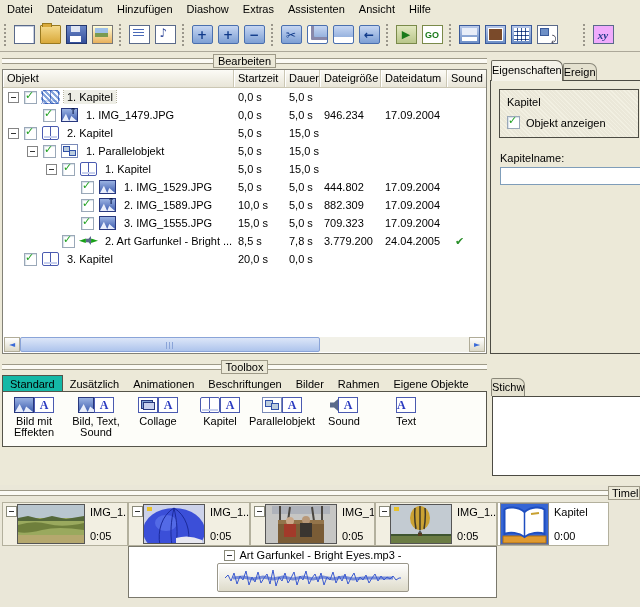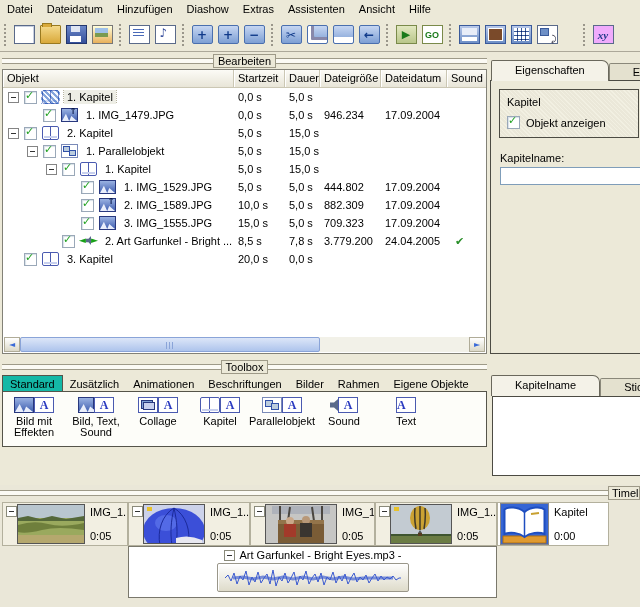--- a/index.html
+++ b/index.html
@@ -99,21 +99,21 @@
   
   .hscroll{position:absolute;left:1px;right:1px;bottom:1px;height:15px;background:#f2f1e8;display:flex}
   .sbtn{width:16px;height:15px;background:linear-gradient(#fff,#dcd9c8);border:1px solid #b0ac98;box-sizing:border-box;
         display:flex;align-items:center;justify-content:center;color:#3a6ad8;font:8px "DejaVu Sans",sans-serif;flex:none}
   .sthumb{width:300px;height:15px;margin:0;background:linear-gradient(#dce6f8,#aec4ec);border:1px solid #8aa4d8;border-radius:2px;box-sizing:border-box;position:relative}
   .sthumb::before{content:"";position:absolute;left:50%;top:4px;width:8px;height:7px;margin-left:-4px;
         background:repeating-linear-gradient(90deg,#8aa4d8 0 1px,transparent 1px 3px)}
 
   
   .rtabs{position:absolute;display:flex;align-items:flex-end;height:21px}
-  .rtab{height:17px;line-height:16px;padding:0 23px;border:1px solid #8a887a;border-bottom:none;background:#e4e1cf;
+  .rtab{height:17px;line-height:16px;padding:0 0;border:1px solid #8a887a;border-bottom:none;background:#e4e1cf;
         border-radius:2px 7px 0 0;white-space:nowrap;overflow:hidden}
   .rtab.active{background:#f4f2e8;height:20px;line-height:19px;border-color:#6a685c;position:relative;z-index:2}
   .propframe{position:absolute;left:490px;top:80px;width:158px;height:274px;background:#ece9d8;border:1px solid #4c4b43;box-sizing:border-box}
   .groupbox{margin:8px;border:1px solid #4c4b43;padding:6px 7px 8px;background:repeating-linear-gradient(45deg,#f2f0e2 0 1px,#ebe8d9 1px 3px)}
   .grouptitle{margin-bottom:8px}
   .cbrow{display:flex;align-items:center}
   .cbrow .cb{margin-right:6px}
   .fieldlabel{margin:14px 9px 3px}
   .textinput{margin:0 0 0 9px;width:150px;height:18px;background:#fff;border:1px solid #7f9db9;box-sizing:border-box}
   .kwframe{position:absolute;left:490px;top:375px;width:158px;height:103px}
@@ -550,21 +550,20 @@
         <span class="tbi-ic">
 
           <span class="ti ti-text">A</span>
         </span>
         <span class="tbi-label">Text</span>
       </div>
     </div>
 
   <div class="kwframe">
     <div class="rtabs" style="left:1px;top:0">
-      <span class="rtab active">Kapitelname</span>
       <span class="rtab">Stichw</span>
     </div>
     <div class="kwbox"></div>
   </div>
 
   <div class="tlwrap">
     <div class="tlcap">
       <span class="capline"></span>
       <span class="capbox" style="width:27px;padding:0 0 0 3px">Timeline</span>
     </div>

